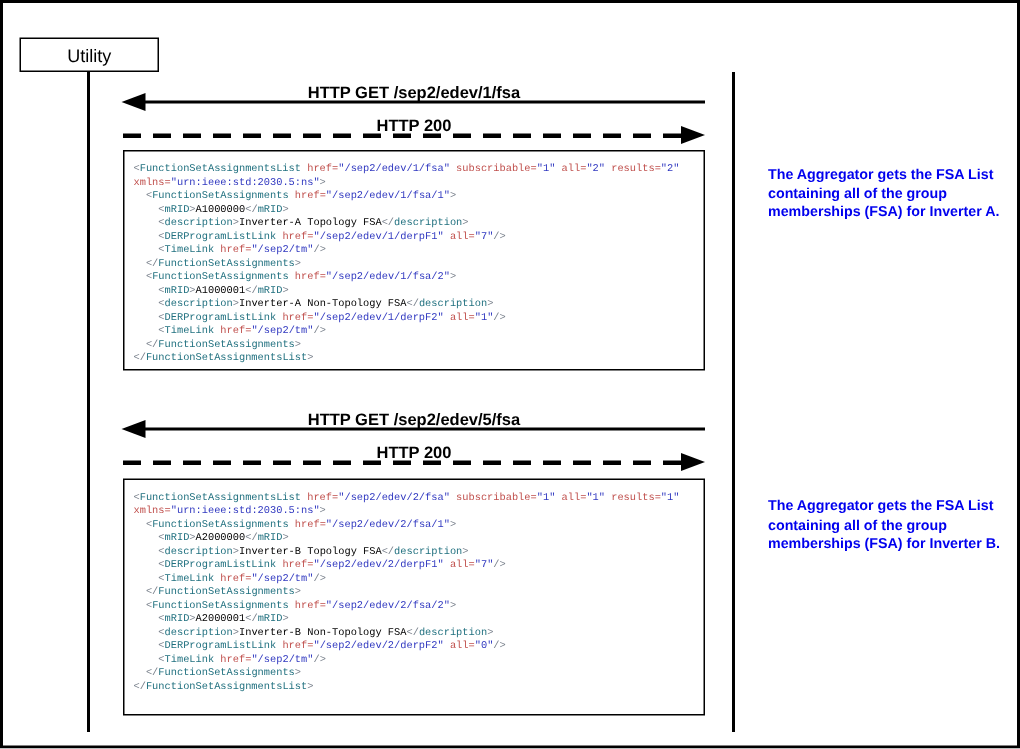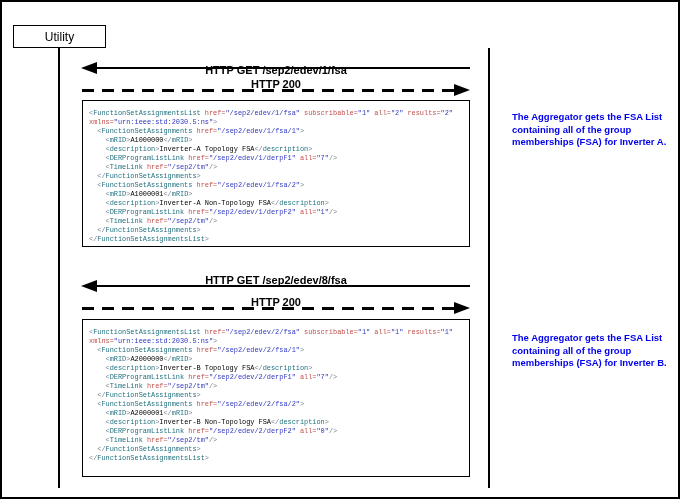--- a/index.html
+++ b/index.html
@@ -60,35 +60,35 @@
 
 <div id="canvas">
 
   <div class="actor-box" style="left:11px;width:93px;">
     <span>Utility</span>
   </div>
 
   <div class="lifeline" style="left:56px;"></div>
   <div class="lifeline" style="left:486px;"></div>
 
-  <div class="msg-label" style="top:62px;">HTTP GET /sep2/edev/1/fsa</div>
+  <div class="msg-label" style="top:54px;">HTTP GET /sep2/edev/1/fsa</div>
   <div class="line-solid" style="left:93px;top:65px;width:375px;"></div>
   <div class="arrowhead-left" style="left:79px;top:60px;"></div>
 
   <div class="msg-label" style="top:76px;">HTTP 200</div>
   <div class="line-dashed" style="left:80px;top:87px;width:374px;"></div>
   <div class="arrowhead-right" style="left:452px;top:82px;"></div>
 
   <div class="code-box" style="top:98px;height:147px;"><div class="cl"><span class="xb">&lt;</span><span class="xt">FunctionSetAssignmentsList</span><span class="xa"> href</span><span class="xe">=</span><span class="xv">"/sep2/edev/1/fsa"</span><span class="xa"> subscribable</span><span class="xe">=</span><span class="xv">"1"</span><span class="xa"> all</span><span class="xe">=</span><span class="xv">"2"</span><span class="xa"> results</span><span class="xe">=</span><span class="xv">"2"</span></div><div class="cl"><span class="xa">xmlns</span><span class="xe">=</span><span class="xv">"urn:ieee:std:2030.5:ns"</span><span class="xb">&gt;</span></div><div class="cl"><span class="xc">  </span><span class="xb">&lt;</span><span class="xt">FunctionSetAssignments</span><span class="xa"> href</span><span class="xe">=</span><span class="xv">"/sep2/edev/1/fsa/1"</span><span class="xb">&gt;</span></div><div class="cl"><span class="xc">    </span><span class="xb">&lt;</span><span class="xt">mRID</span><span class="xb">&gt;</span><span class="xc">A1000000</span><span class="xb">&lt;/</span><span class="xt">mRID</span><span class="xb">&gt;</span></div><div class="cl"><span class="xc">    </span><span class="xb">&lt;</span><span class="xt">description</span><span class="xb">&gt;</span><span class="xc">Inverter-A Topology FSA</span><span class="xb">&lt;/</span><span class="xt">description</span><span class="xb">&gt;</span></div><div class="cl"><span class="xc">    </span><span class="xb">&lt;</span><span class="xt">DERProgramListLink</span><span class="xa"> href</span><span class="xe">=</span><span class="xv">"/sep2/edev/1/derpF1"</span><span class="xa"> all</span><span class="xe">=</span><span class="xv">"7"</span><span class="xb">/&gt;</span></div><div class="cl"><span class="xc">    </span><span class="xb">&lt;</span><span class="xt">TimeLink</span><span class="xa"> href</span><span class="xe">=</span><span class="xv">"/sep2/tm"</span><span class="xb">/&gt;</span></div><div class="cl"><span class="xc">  </span><span class="xb">&lt;/</span><span class="xt">FunctionSetAssignments</span><span class="xb">&gt;</span></div><div class="cl"><span class="xc">  </span><span class="xb">&lt;</span><span class="xt">FunctionSetAssignments</span><span class="xa"> href</span><span class="xe">=</span><span class="xv">"/sep2/edev/1/fsa/2"</span><span class="xb">&gt;</span></div><div class="cl"><span class="xc">    </span><span class="xb">&lt;</span><span class="xt">mRID</span><span class="xb">&gt;</span><span class="xc">A1000001</span><span class="xb">&lt;/</span><span class="xt">mRID</span><span class="xb">&gt;</span></div><div class="cl"><span class="xc">    </span><span class="xb">&lt;</span><span class="xt">description</span><span class="xb">&gt;</span><span class="xc">Inverter-A Non-Topology FSA</span><span class="xb">&lt;/</span><span class="xt">description</span><span class="xb">&gt;</span></div><div class="cl"><span class="xc">    </span><span class="xb">&lt;</span><span class="xt">DERProgramListLink</span><span class="xa"> href</span><span class="xe">=</span><span class="xv">"/sep2/edev/1/derpF2"</span><span class="xa"> all</span><span class="xe">=</span><span class="xv">"1"</span><span class="xb">/&gt;</span></div><div class="cl"><span class="xc">    </span><span class="xb">&lt;</span><span class="xt">TimeLink</span><span class="xa"> href</span><span class="xe">=</span><span class="xv">"/sep2/tm"</span><span class="xb">/&gt;</span></div><div class="cl"><span class="xc">  </span><span class="xb">&lt;/</span><span class="xt">FunctionSetAssignments</span><span class="xb">&gt;</span></div><div class="cl"><span class="xb">&lt;/</span><span class="xt">FunctionSetAssignmentsList</span><span class="xb">&gt;</span></div></div>
 
   <div class="note" style="top:109px;">The Aggregator gets the FSA List
 containing all of the group
 memberships (FSA) for Inverter A.</div>
 
-  <div class="msg-label" style="top:272px;">HTTP GET /sep2/edev/8/fsa</div>
+  <div class="msg-label" style="top:272px;">HTTP GET /sep2/edev/5/fsa</div>
   <div class="line-solid" style="left:93px;top:283px;width:375px;"></div>
   <div class="arrowhead-left" style="left:79px;top:278px;"></div>
 
   <div class="msg-label" style="top:294px;">HTTP 200</div>
   <div class="line-dashed" style="left:80px;top:305px;width:374px;"></div>
   <div class="arrowhead-right" style="left:452px;top:300px;"></div>
 
   <div class="code-box" style="top:317px;height:158px;"><div class="cl"><span class="xb">&lt;</span><span class="xt">FunctionSetAssignmentsList</span><span class="xa"> href</span><span class="xe">=</span><span class="xv">"/sep2/edev/2/fsa"</span><span class="xa"> subscribable</span><span class="xe">=</span><span class="xv">"1"</span><span class="xa"> all</span><span class="xe">=</span><span class="xv">"1"</span><span class="xa"> results</span><span class="xe">=</span><span class="xv">"1"</span></div><div class="cl"><span class="xa">xmlns</span><span class="xe">=</span><span class="xv">"urn:ieee:std:2030.5:ns"</span><span class="xb">&gt;</span></div><div class="cl"><span class="xc">  </span><span class="xb">&lt;</span><span class="xt">FunctionSetAssignments</span><span class="xa"> href</span><span class="xe">=</span><span class="xv">"/sep2/edev/2/fsa/1"</span><span class="xb">&gt;</span></div><div class="cl"><span class="xc">    </span><span class="xb">&lt;</span><span class="xt">mRID</span><span class="xb">&gt;</span><span class="xc">A2000000</span><span class="xb">&lt;/</span><span class="xt">mRID</span><span class="xb">&gt;</span></div><div class="cl"><span class="xc">    </span><span class="xb">&lt;</span><span class="xt">description</span><span class="xb">&gt;</span><span class="xc">Inverter-B Topology FSA</span><span class="xb">&lt;/</span><span class="xt">description</span><span class="xb">&gt;</span></div><div class="cl"><span class="xc">    </span><span class="xb">&lt;</span><span class="xt">DERProgramListLink</span><span class="xa"> href</span><span class="xe">=</span><span class="xv">"/sep2/edev/2/derpF1"</span><span class="xa"> all</span><span class="xe">=</span><span class="xv">"7"</span><span class="xb">/&gt;</span></div><div class="cl"><span class="xc">    </span><span class="xb">&lt;</span><span class="xt">TimeLink</span><span class="xa"> href</span><span class="xe">=</span><span class="xv">"/sep2/tm"</span><span class="xb">/&gt;</span></div><div class="cl"><span class="xc">  </span><span class="xb">&lt;/</span><span class="xt">FunctionSetAssignments</span><span class="xb">&gt;</span></div><div class="cl"><span class="xc">  </span><span class="xb">&lt;</span><span class="xt">FunctionSetAssignments</span><span class="xa"> href</span><span class="xe">=</span><span class="xv">"/sep2/edev/2/fsa/2"</span><span class="xb">&gt;</span></div><div class="cl"><span class="xc">    </span><span class="xb">&lt;</span><span class="xt">mRID</span><span class="xb">&gt;</span><span class="xc">A2000001</span><span class="xb">&lt;/</span><span class="xt">mRID</span><span class="xb">&gt;</span></div><div class="cl"><span class="xc">    </span><span class="xb">&lt;</span><span class="xt">description</span><span class="xb">&gt;</span><span class="xc">Inverter-B Non-Topology FSA</span><span class="xb">&lt;/</span><span class="xt">description</span><span class="xb">&gt;</span></div><div class="cl"><span class="xc">    </span><span class="xb">&lt;</span><span class="xt">DERProgramListLink</span><span class="xa"> href</span><span class="xe">=</span><span class="xv">"/sep2/edev/2/derpF2"</span><span class="xa"> all</span><span class="xe">=</span><span class="xv">"0"</span><span class="xb">/&gt;</span></div><div class="cl"><span class="xc">    </span><span class="xb">&lt;</span><span class="xt">TimeLink</span><span class="xa"> href</span><span class="xe">=</span><span class="xv">"/sep2/tm"</span><span class="xb">/&gt;</span></div><div class="cl"><span class="xc">  </span><span class="xb">&lt;/</span><span class="xt">FunctionSetAssignments</span><span class="xb">&gt;</span></div><div class="cl"><span class="xb">&lt;/</span><span class="xt">FunctionSetAssignmentsList</span><span class="xb">&gt;</span></div></div>
 
   <div class="note" style="top:330px;">The Aggregator gets the FSA List

